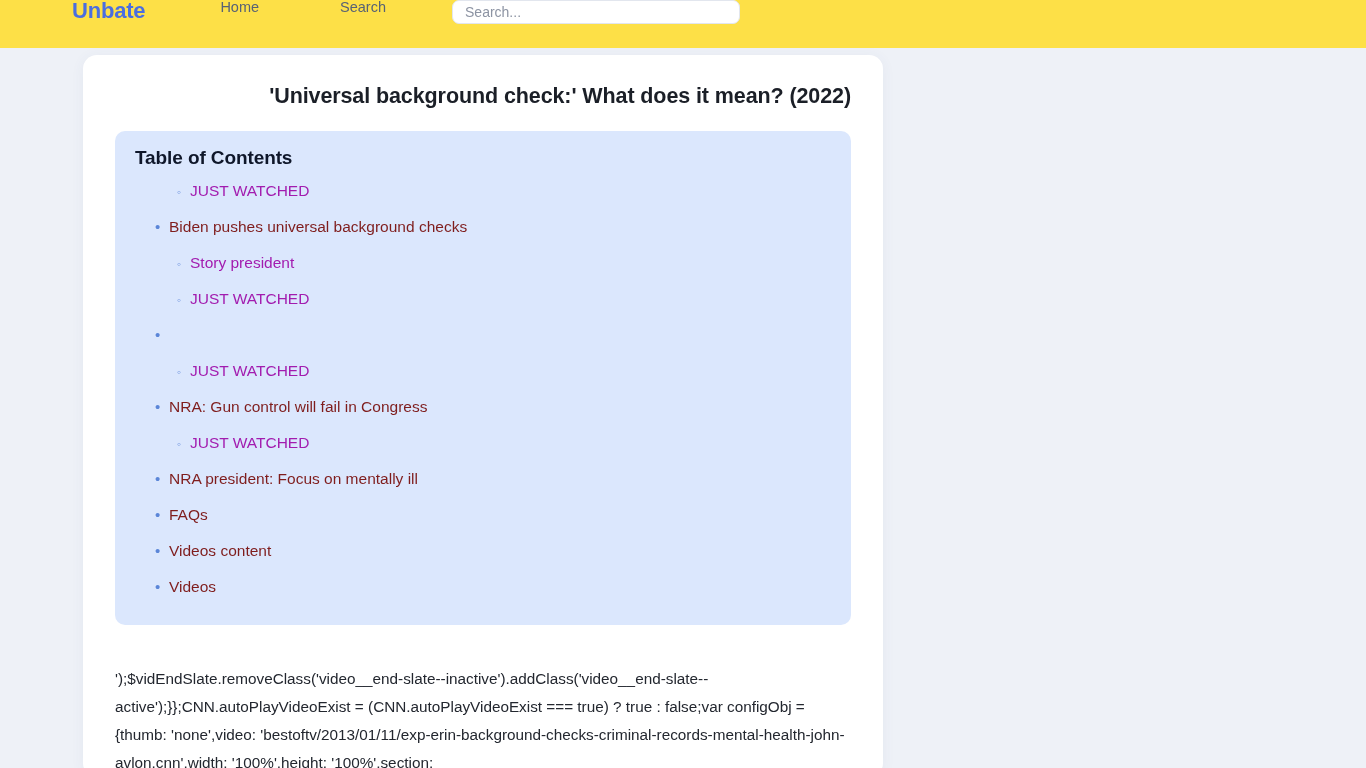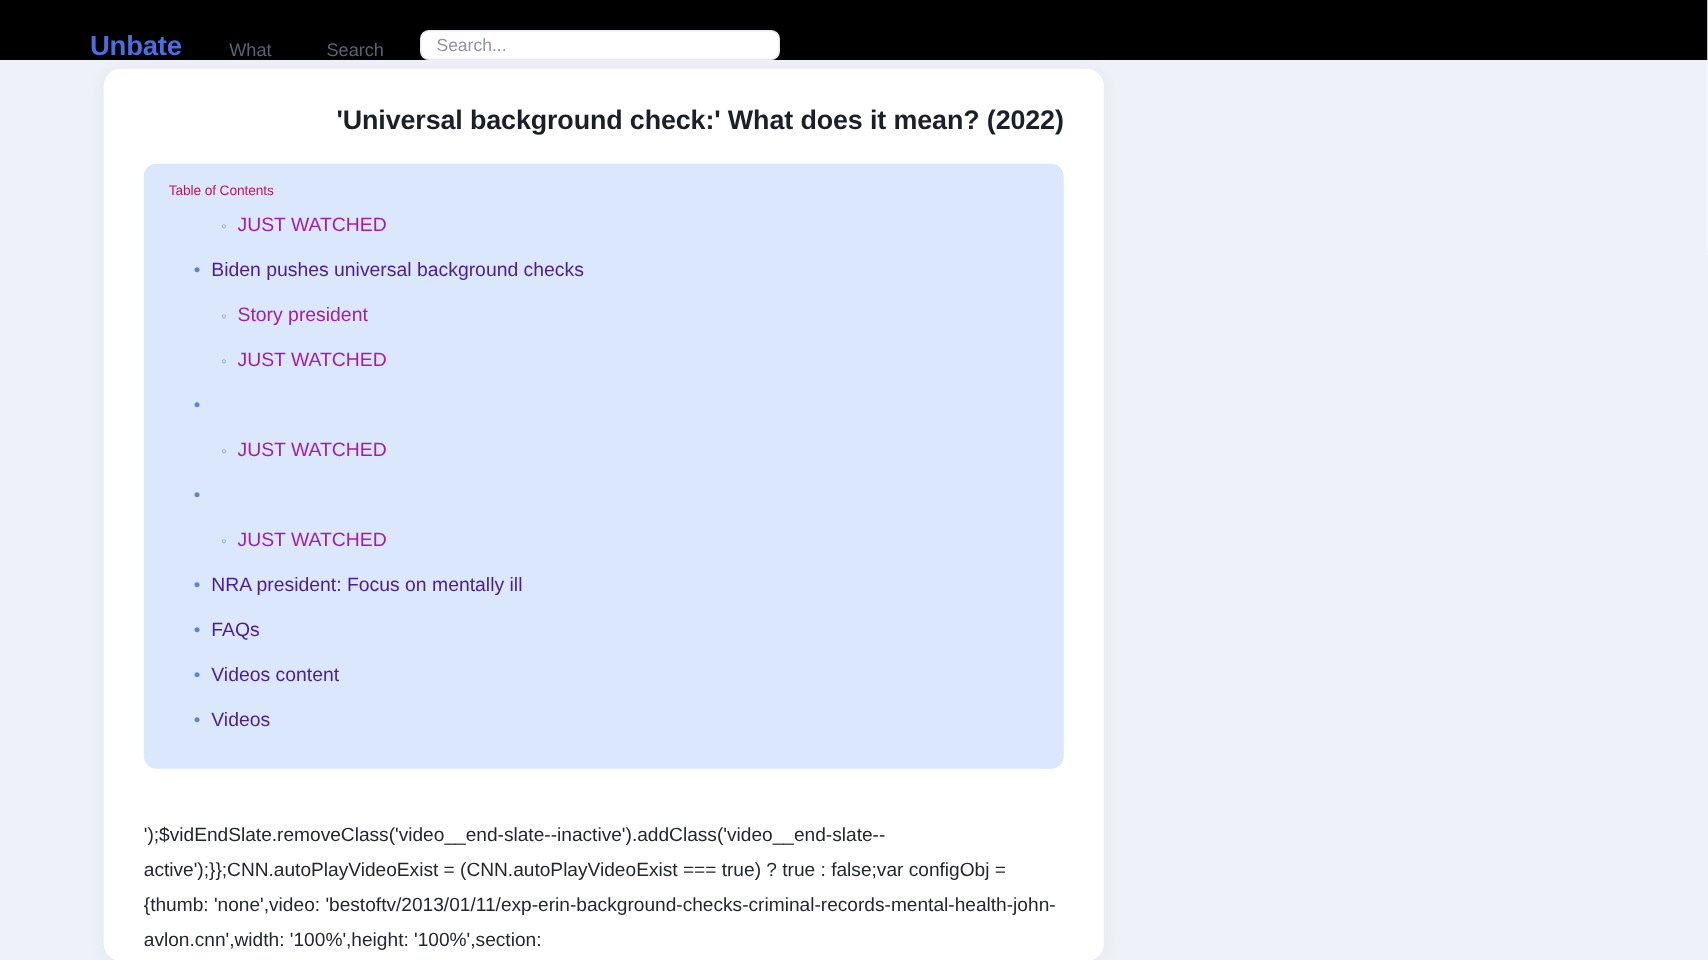--- a/index.html
+++ b/index.html
@@ -11,27 +11,28 @@
     height: 768px;
     overflow: hidden;
     background: #eef1f7;
     font-family: "Liberation Sans", sans-serif;
     -webkit-font-smoothing: antialiased;
   }
 
   
   .navbar {
     height: 48px;
-    background: #000000;
+    background: #fde047;
     display: flex;
-    align-items: flex-end;
+    align-items: flex-start;
     padding: 0 0 0 72px;
     box-sizing: border-box;
     position: relative;
     z-index: 5;
+    gap: 37px;
   }
   .brand {
     font-size: 22px;
     font-weight: bold;
     color: #4a6ee0;
     letter-spacing: -0.2px;
     margin-right: 38px;
     text-decoration: none;
     line-height: 1;
   }
@@ -85,23 +86,23 @@
   
   .toc {
     margin-top: 20px;
     background: #dbe7fd;
     border-radius: 10px;
     padding: 16px 20px 20px 20px;
     box-sizing: border-box;
   }
   .toc-title {
     margin: 0 0 4px 0;
-    font-size: 11px;
-    font-weight: normal;
-    color: #be185d;
+    font-size: 19px;
+    font-weight: bold;
+    color: #0f172a;
     letter-spacing: -0.1px;
   }
   .toc-list {
     list-style: none;
     margin: 0;
     padding: 0;
   }
   .toc-item {
     display: flex;
     align-items: baseline;
@@ -114,21 +115,21 @@
     display: inline-block;
     text-align: left;
   }
   
   .toc-item.lvl1 { padding-left: 20px; }
   .toc-item.lvl1 .bullet {
     width: 14px;
     color: #5b86d8;
     font-size: 15px;
   }
-  .toc-item.lvl1 .toc-text { color: #4c1d95; }
+  .toc-item.lvl1 .toc-text { color: #7f1d1d; }
   
   .toc-item.lvl2 { padding-left: 42px; }
   .toc-item.lvl2 .bullet {
     width: 13px;
     color: #6f95de;
     font-size: 12px;
   }
   .toc-item.lvl2 .toc-text { color: #a21caf; }
   .toc-text {
     text-decoration: none;
@@ -143,21 +144,21 @@
     line-height: 28px;
     color: #23272f;
     word-break: break-word;
   }
 </style>
 </head>
 <body>
 
 <div class="navbar">
   <a class="brand" href="#">Unbate</a>
-  <a class="nav-link" href="#">What</a>
+  <a class="nav-link" href="#">Home</a>
   <a class="nav-link second" href="#">Search</a>
   <input class="search-input" type="text" placeholder="Search..." style="">
 </div>
 
 <div class="page-wrap">
   <div class="card">
 
     <h1 class="article-title">'Universal background check:' What does it mean? (2022)</h1>
 
     <div class="toc">
@@ -181,20 +182,21 @@
           </li>
           <li class="toc-item lvl1">
             <span class="bullet">•</span>
           </li>
           <li class="toc-item lvl2">
             <span class="bullet">◦</span>
             <a class="toc-text" href="#">JUST WATCHED</a>
           </li>
           <li class="toc-item lvl1">
             <span class="bullet">•</span>
+            <a class="toc-text" href="#">NRA: Gun control will fail in Congress</a>
           </li>
           <li class="toc-item lvl2">
             <span class="bullet">◦</span>
             <a class="toc-text" href="#">JUST WATCHED</a>
           </li>
           <li class="toc-item lvl1">
             <span class="bullet">•</span>
             <a class="toc-text" href="#">NRA president: Focus on mentally ill</a>
           </li>
           <li class="toc-item lvl1">

